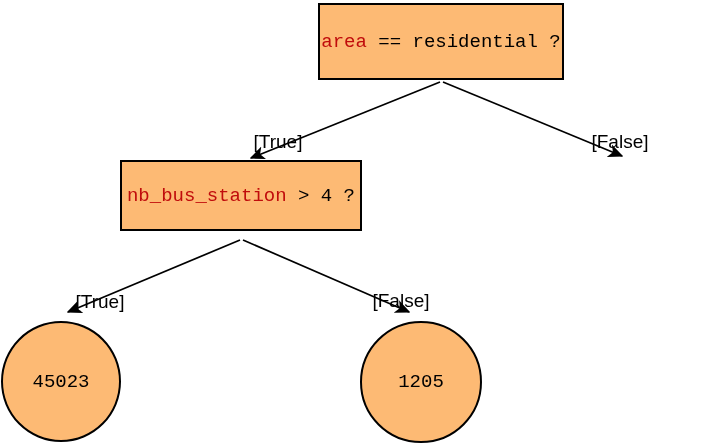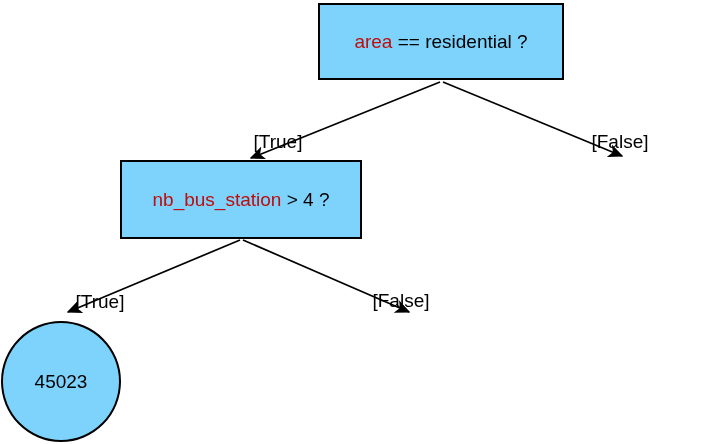--- a/index.html
+++ b/index.html
@@ -28,26 +28,27 @@
     stroke-width: 1.7;
     fill: none;
   }
   .arrowhead-shape {
     fill: var(--line, #000000);
     stroke: none;
   }
   .node {
     position: absolute;
     box-sizing: border-box;
-    background: #7dd3fc;
+    background: #fdba74;
     border: 2px solid var(--border, #000000);
     display: flex;
     align-items: center;
     justify-content: center;
     text-align: center;
+    font-family: Liberation Mono, monospace;
   }
   .decision {
     
   }
   .leaf {
     border-radius: 50%;
   }
   .attr {
     color: var(--attr, #c00000);
     white-space: pre;
@@ -80,31 +81,34 @@
     <line class="edge" x1="240" y1="240" x2="68" y2="312" marker-end="url(#arrow)"></line>
     <line class="edge" x1="243" y1="240" x2="409" y2="312" marker-end="url(#arrow)"></line>
   </svg>
 
   <div class="node decision" style="left:318px; top:3px; width:246px; height:77px;">
     <span>
       <span class="attr">area</span><span class="cond"> == residential ?</span>
     </span>
   </div>
 
-  <div class="node decision" style="left:120px; top:160px; width:242px; height:79px;">
+  <div class="node decision" style="left:120px; top:160px; width:242px; height:71px;">
     <span>
       <span class="attr">nb_bus_station</span><span class="cond"> &gt; 4 ?</span>
     </span>
   </div>
 
 
   <div class="node leaf" style="left:1px; top:321px; width:120px; height:121px;text-align:right;">
     <span>45023</span>
   </div>
 
+  <div class="node leaf" style="left:360px; top:321px; width:122px; height:122px;">
+    <span>1205</span>
+  </div>
 
   <div class="edge-label" style="left:278px; top:110px;">[True]</div>
 
   <div class="edge-label" style="left:620px; top:110px;">[False]</div>
 
   <div class="edge-label" style="left:100px; top:270px;">[True]</div>
 
   <div class="edge-label" style="left:401px; top:269px;">[False]</div>
 
 </div>

